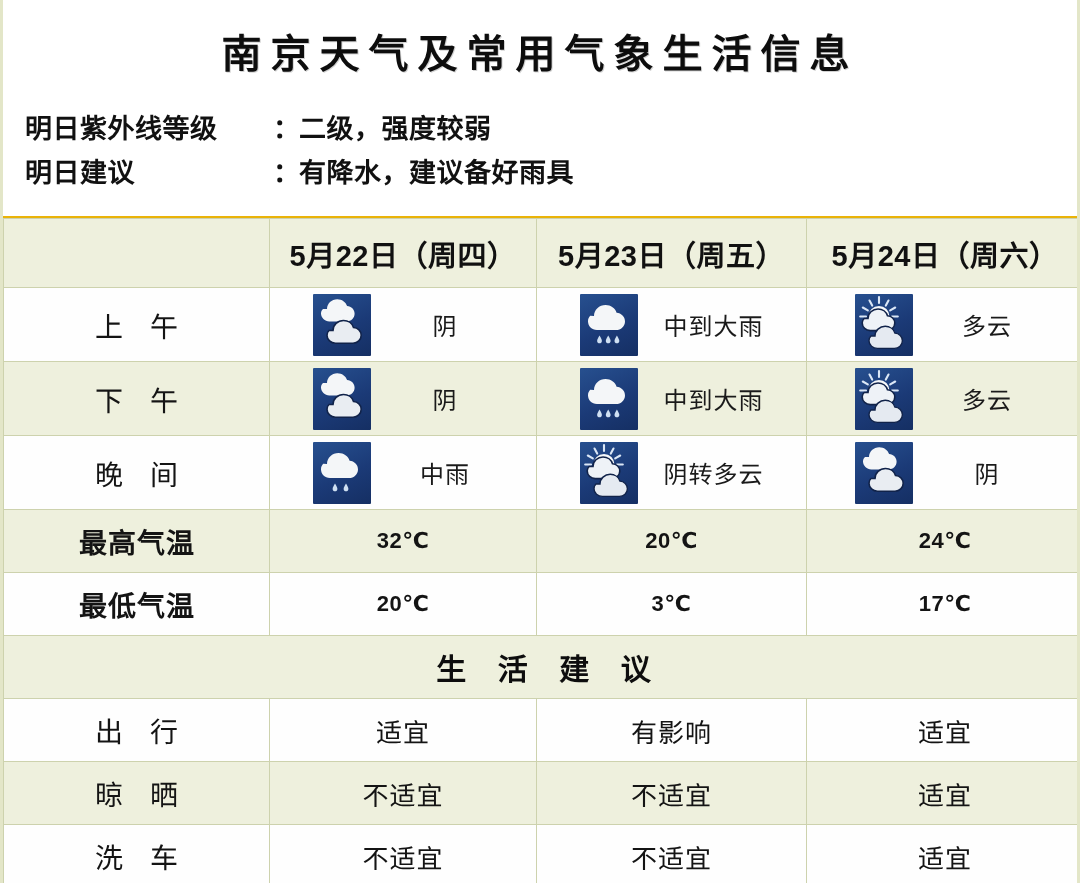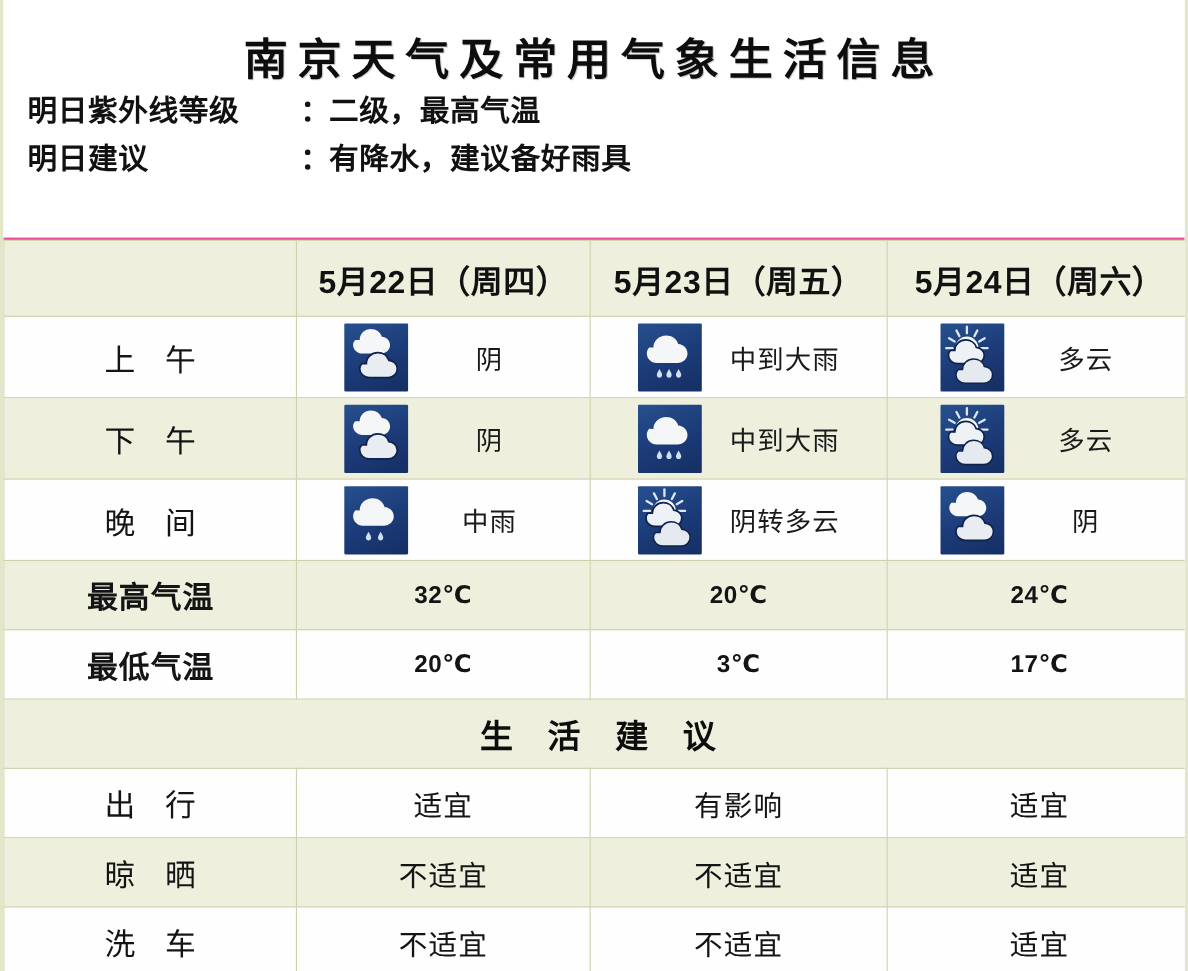--- a/index.html
+++ b/index.html
@@ -20,35 +20,36 @@
     border-left: 3px solid #e3e6c8;
     border-right: 3px solid #e3e6c8;
     overflow: hidden;
   }
 
   
   .head-block {
     height: 218px;
     box-sizing: border-box;
     background: #ffffff;
-    border-bottom: 2px solid #ec4899;
+    border-bottom: 2px solid #eab308;
     padding: 0;
     position: relative;
   }
   .title {
     text-align: center;
     font-size: 40px;
     font-weight: bold;
     letter-spacing: 9px;
     color: #0d0d0d;
     padding-top: 22px;
     text-shadow: 1px 1px 0 rgba(0,0,0,0.18);
     font-family: "Liberation Serif", "DejaVu Serif", serif;
   }
   .info-list {
+    margin-top: 28px;
     padding-left: 22px;
   }
   .info-row {
     display: flex;
     align-items: baseline;
     font-size: 27px;
     font-weight: bold;
     color: #111111;
     line-height: 1.62;
     letter-spacing: 0.5px;
@@ -162,21 +163,21 @@
 
 <div id="page">
 
   <div class="head-block">
     <div class="title">南京天气及常用气象生活信息</div>
 
     <div class="info-list">
       <div class="info-row">
         <span class="info-label">明日紫外线等级</span>
         <span class="info-colon">：</span>
-        <span class="info-value">二级，最高气温</span>
+        <span class="info-value">二级，强度较弱</span>
       </div>
       <div class="info-row">
         <span class="info-label">明日建议</span>
         <span class="info-colon">：</span>
         <span class="info-value">有降水，建议备好雨具</span>
       </div>
     </div>
   </div>
 
   <table class="wx">

